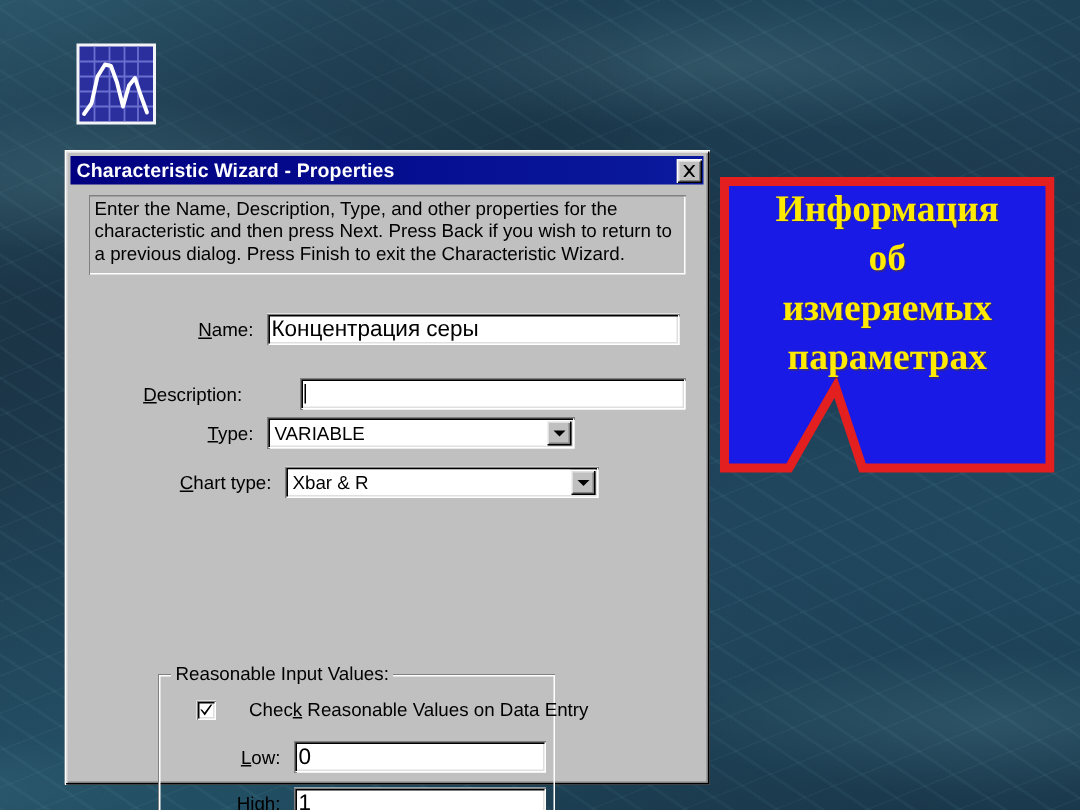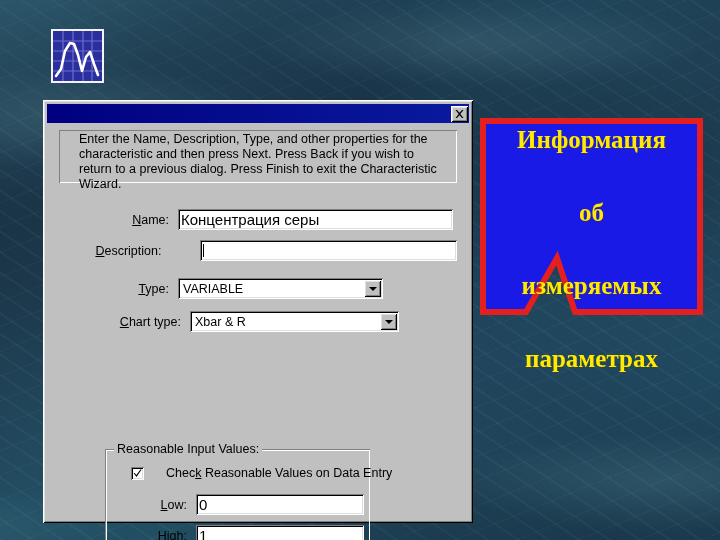--- a/index.html
+++ b/index.html
@@ -54,21 +54,21 @@
   #title-text{color:#fff;font-weight:bold;font-size:13px;margin-left:4px;
     letter-spacing:.1px;white-space:nowrap;}
   #close-btn{margin-left:auto;margin-right:1px;width:17px;height:16px;background:#c0c0c0;
     box-shadow:inset 1px 1px 0 0 #ffffff,inset -1px -1px 0 0 #000000,
                inset 2px 2px 0 0 #dfdfdf,inset -2px -2px 0 0 #808080;
     display:flex;align-items:center;justify-content:center;
     font-size:12px;font-weight:bold;color:#000;line-height:1;cursor:default;}
 
   #instr{position:absolute;left:16px;top:30px;width:398px;height:53px;background:#c0c0c0;
     box-shadow:inset 1px 1px 0 0 #808080,inset -1px -1px 0 0 #ffffff;
-    padding:2px 20px;box-sizing:border-box;}
+    padding:2px 4px;box-sizing:border-box;}
   #instr p{margin:0;font-size:12.5px;color:#000;line-height:15px;white-space:pre-line;}
 
   .row{position:absolute;display:flex;align-items:center;}
   .lbl{font-size:12.5px;color:#000;text-align:right;}
   .field{background:#fff;box-sizing:border-box;height:21px;
     box-shadow:inset 1px 1px 0 0 #808080,inset -1px -1px 0 0 #ffffff,
                inset 2px 2px 0 0 #000000,inset -2px -2px 0 0 #dfdfdf;
     display:flex;align-items:center;padding:0 3px;font-size:15px;color:#000;}
   .combo{background:#e5e5e5;box-sizing:border-box;height:21px;
     box-shadow:inset 1px 1px 0 0 #808080,inset -1px -1px 0 0 #ffffff,
@@ -98,21 +98,21 @@
   u{text-decoration:underline;}
 
   
   #callout{position:absolute;left:480px;top:118px;width:223px;height:200px;}
   #callout svg{position:absolute;inset:0;}
   #callout .txt{position:absolute;left:0;top:0;width:223px;height:170px;
     display:flex;flex-direction:column;align-items:center;justify-content:flex-start;
     padding-top:5px;box-sizing:border-box;
     font-family:"Liberation Serif","DejaVu Serif",serif;font-weight:bold;
     color:#ffea00;font-size:25px;line-height:33px;text-align:center;
-    text-shadow:1px 1px 0 rgba(90,60,0,.35);gap:40px;}
+    text-shadow:1px 1px 0 rgba(90,60,0,.35);}
   #callout .txt span{display:block;}
 </style>
 </head>
 <body>
 
 <div id="bg">
   <div class="layer l1"></div>
   <div class="layer l2"></div>
   <div class="layer l3"></div>
   <div class="layer l4"></div>
@@ -132,39 +132,40 @@
         <line x1="39" y1="0" x2="39" y2="50"></line>
       </g>
       <polyline points="3,45 8,38 12,20 17,12 21,13 25,24 29,40 33,26 37,21 41,33 45,44" fill="none" stroke="#ffffff" stroke-width="2.6" stroke-linejoin="round" stroke-linecap="round"></polyline>
     </svg>
   </div>
 </div>
 
 <div id="dialog" class="w95">
 
   <div id="titlebar">
+    <span id="title-text">Characteristic Wizard - Properties</span>
     <div id="close-btn">
       <svg width="9" height="8" viewBox="0 0 9 8" aria-hidden="true">
         <path d="M0.5 0 L2 0 L4.5 2.8 L7 0 L8.5 0 L5.3 4 L8.5 8 L7 8 L4.5 5.2 L2 8 L0.5 8 L3.7 4 Z" fill="#000"></path>
       </svg>
     </div>
   </div>
 
   <div id="instr">
     <p>Enter the Name, Description, Type, and other properties for the characteristic and then press Next.  Press Back if you wish to return to a previous dialog. Press Finish to exit the Characteristic Wizard.</p>
   </div>
 
   <div class="row" style="left:16px;top:109px;width:398px;">
     <span class="lbl" style="width:110px;"><u>N</u>ame:</span>
     <div class="field" style="width:275px;margin-left:9px;">
       <span>Концентрация серы</span>
     </div>
   </div>
 
-  <div class="row" style="left:16px;top:140px;width:398px;gap:30px;">
+  <div class="row" style="left:16px;top:152px;width:398px;gap:30px;">
     <span class="lbl" style="width:110px;"><u>D</u>escription:</span>
     <div class="field" style="width:275px;margin-left:9px;">
       <span class="caret"></span>
         <span></span>
     </div>
   </div>
 
   <div class="row" style="left:16px;top:178px;width:398px;">
     <span class="lbl" style="width:110px;"><u>T</u>ype:</span>
     <div class="combo" style="width:205px;margin-left:9px;">

